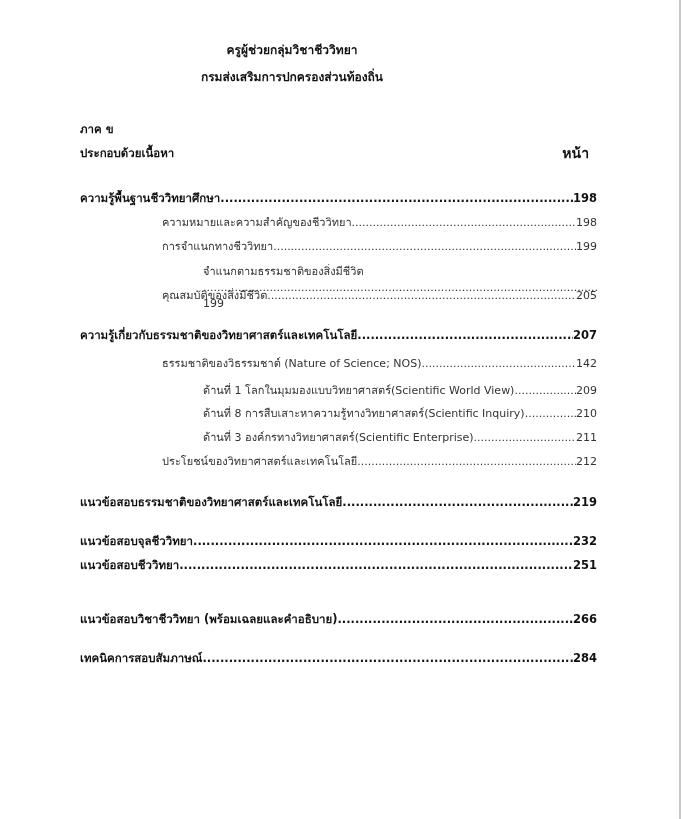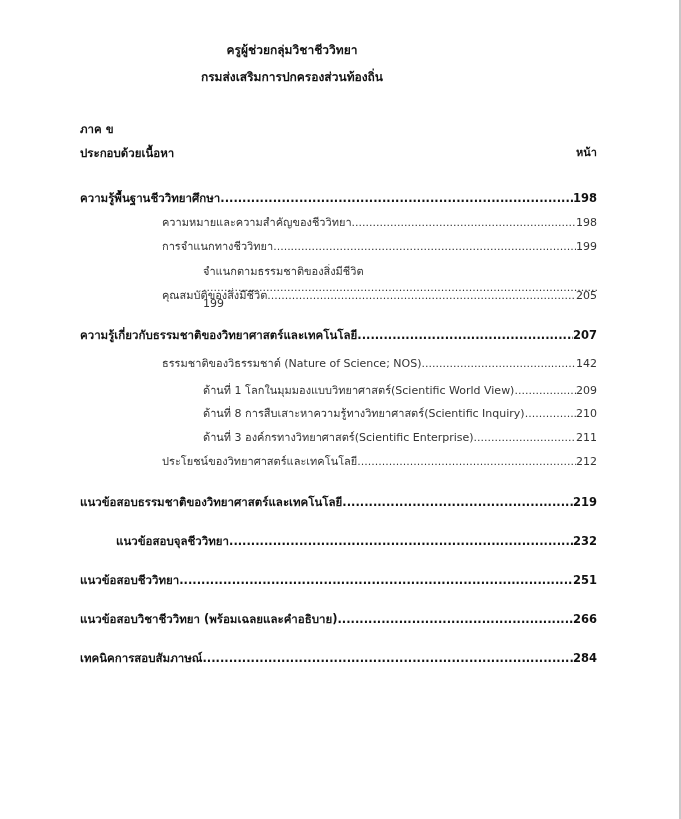--- a/index.html
+++ b/index.html
@@ -34,23 +34,23 @@
     }
     .section-label {
       position: absolute;
       left: 80px;
       font-weight: bold;
       font-size: 11.5px;
       line-height: 16px;
     }
     .page-col-label {
       position: absolute;
-      right: 84px;
+      right: 92px;
       font-weight: bold;
-      font-size: 11px;
+      font-size: 14px;
       line-height: 16px;
     }
     .toc-entry {
       position: absolute;
       right: 84px;
       display: flex;
       align-items: baseline;
       font-size: 11px;
       line-height: 16px;
       white-space: nowrap;
@@ -157,26 +157,26 @@
   <div class="toc-entry level-1" style="top:454px;justify-content:flex-end;">
     <span class="toc-title">ประโยชน์ของวิทยาศาสตร์และเทคโนโลยี</span>
     <span class="toc-leader"></span>
     <span class="toc-page">212</span>
   </div>
   <div class="toc-entry level-0" style="top:494px;">
     <span class="toc-title">แนวข้อสอบธรรมชาติของวิทยาศาสตร์และเทคโนโลยี </span>
     <span class="toc-leader"></span>
     <span class="toc-page">219</span>
   </div>
-  <div class="toc-entry level-0" style="top:533px;margin-left:36px;">
+  <div class="toc-entry level-0" style="top:533px;">
     <span class="toc-title">แนวข้อสอบจุลชีววิทยา</span>
     <span class="toc-leader"></span>
     <span class="toc-page">232</span>
   </div>
-  <div class="toc-entry level-0" style="top:572px;text-align:center;">
+  <div class="toc-entry level-0" style="top:557px;text-align:center;">
     <span class="toc-title">แนวข้อสอบชีววิทยา </span>
     <span class="toc-leader"></span>
     <span class="toc-page">251</span>
   </div>
   <div class="toc-entry level-0" style="top:611px;">
     <span class="toc-title">แนวข้อสอบวิชาชีววิทยา (พร้อมเฉลยและคำอธิบาย)</span>
     <span class="toc-leader"></span>
     <span class="toc-page">266</span>
   </div>
   <div class="toc-entry level-0" style="top:650px;">

